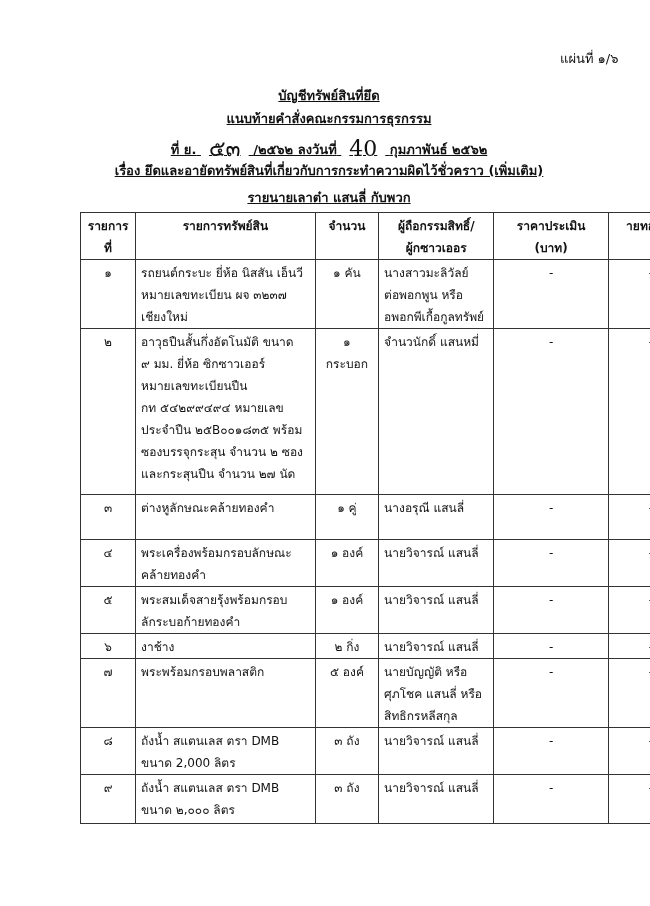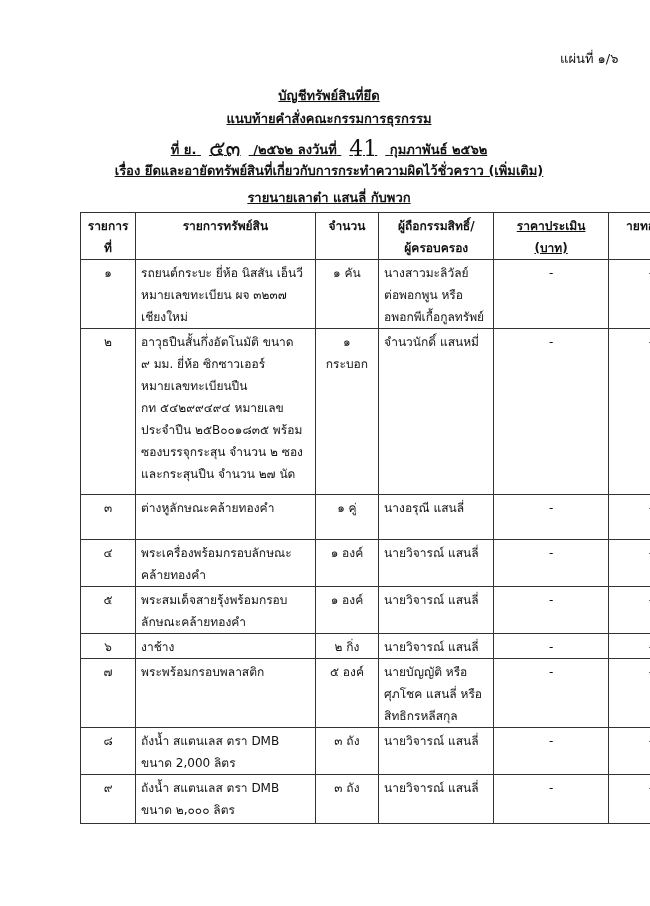--- a/index.html
+++ b/index.html
@@ -11,59 +11,59 @@
   .t2 { top: 108px; }
   .t3 { top: 131px; }
   .t4 { top: 160px; }
   .t5 { top: 187px; }
   .hand { font-family: "DejaVu Serif", serif; font-size: 22px; font-weight: normal; vertical-align: -2px; padding: 0 8px; }
   table { position: absolute; top: 212px; left: 80px; width: 614px; border-collapse: collapse; font-size: 12px; }
   td, th { border: 1.5px solid #333; vertical-align: top; padding: 2px 5px 0 5px; line-height: 22px; }
   th { font-weight: bold; text-align: center; height: 41px; }
   td.c { text-align: center; }
   .col0 { width: 42px; } .col1 { width: 146px; } .col2 { width: 50px; margin-top: 9px; }
-  .col3 { width: 85px; } .col4 { width: 99px; text-decoration: underline; } .col5 { width: 71px; }
+  .col3 { width: 85px; } .col4 { width: 99px; } .col5 { width: 71px; }
   .r1 td { height: 64px; } .r2 td { height: 163px; } .r3 td { height: 42px; }
   .r4 td { height: 40px; } .r5 td { height: 44px; } .r6 td { height: 22px; }
   .r7 td { height: 66px; } .r8 td { height: 42px; } .r9 td { height: 46px; }
   .line { display: block; white-space: nowrap; }
 </style>
 </head>
 <body>
 
 <div class="page-no">แผ่นที่ ๑/๖</div>
 
 <div class="hdr t1">บัญชีทรัพย์สินที่ยึด</div>
 <div class="hdr t2">แนบท้ายคำสั่งคณะกรรมการธุรกรรม</div>
 <div class="hdr t3">
   <span>ที่ ย.</span>
   <span class="hand">๕๓</span>
   <span>/๒๕๖๒ ลงวันที่</span>
-  <span class="hand">41</span>
+  <span class="hand">40</span>
   <span>กุมภาพันธ์ ๒๕๖๒</span>
 </div>
 <div class="hdr t4">เรื่อง ยึดและอายัดทรัพย์สินที่เกี่ยวกับการกระทำความผิดไว้ชั่วคราว (เพิ่มเติม)</div>
 <div class="hdr t5">รายนายเลาต๋า แสนลี่ กับพวก</div>
 
 <table>
   <thead>
     <tr>
       <th class="col0">
           <span class="line">รายการ</span>
           <span class="line">ที่</span>
         </th>
       <th class="col1">
           <span class="line">รายการทรัพย์สิน</span>
         </th>
       <th class="col2">
           <span class="line">จำนวน</span>
         </th>
       <th class="col3">
           <span class="line">ผู้ถือกรรมสิทธิ์/</span>
-          <span class="line">ผู้ครอบครอง</span>
+          <span class="line">ผู้กซาวเออร</span>
         </th>
       <th class="col4">
           <span class="line">ราคาประเมิน</span>
           <span class="line">(บาท)</span>
         </th>
       <th class="col5">
           <span class="line">ายทองคำุ</span>
         </th>
     </tr>
   </thead>
@@ -133,21 +133,21 @@
         <td>
           <span class="line">นายวิจารณ์ แสนลี่</span>
         </td>
         <td class="c">-</td>
         <td class="c">-</td>
       </tr>
       <tr class="r5">
         <td class="c">๕</td>
         <td>
           <span class="line">พระสมเด็จสายรุ้งพร้อมกรอบ</span>
-          <span class="line">ลักษณะคล้ายทองคำ</span>
+          <span class="line">ลักระบอก้ายทองคำ</span>
         </td>
         <td class="c">
           <span class="line">๑ องค์</span>
         </td>
         <td>
           <span class="line">นายวิจารณ์ แสนลี่</span>
         </td>
         <td class="c">-</td>
         <td class="c">-</td>
       </tr>

